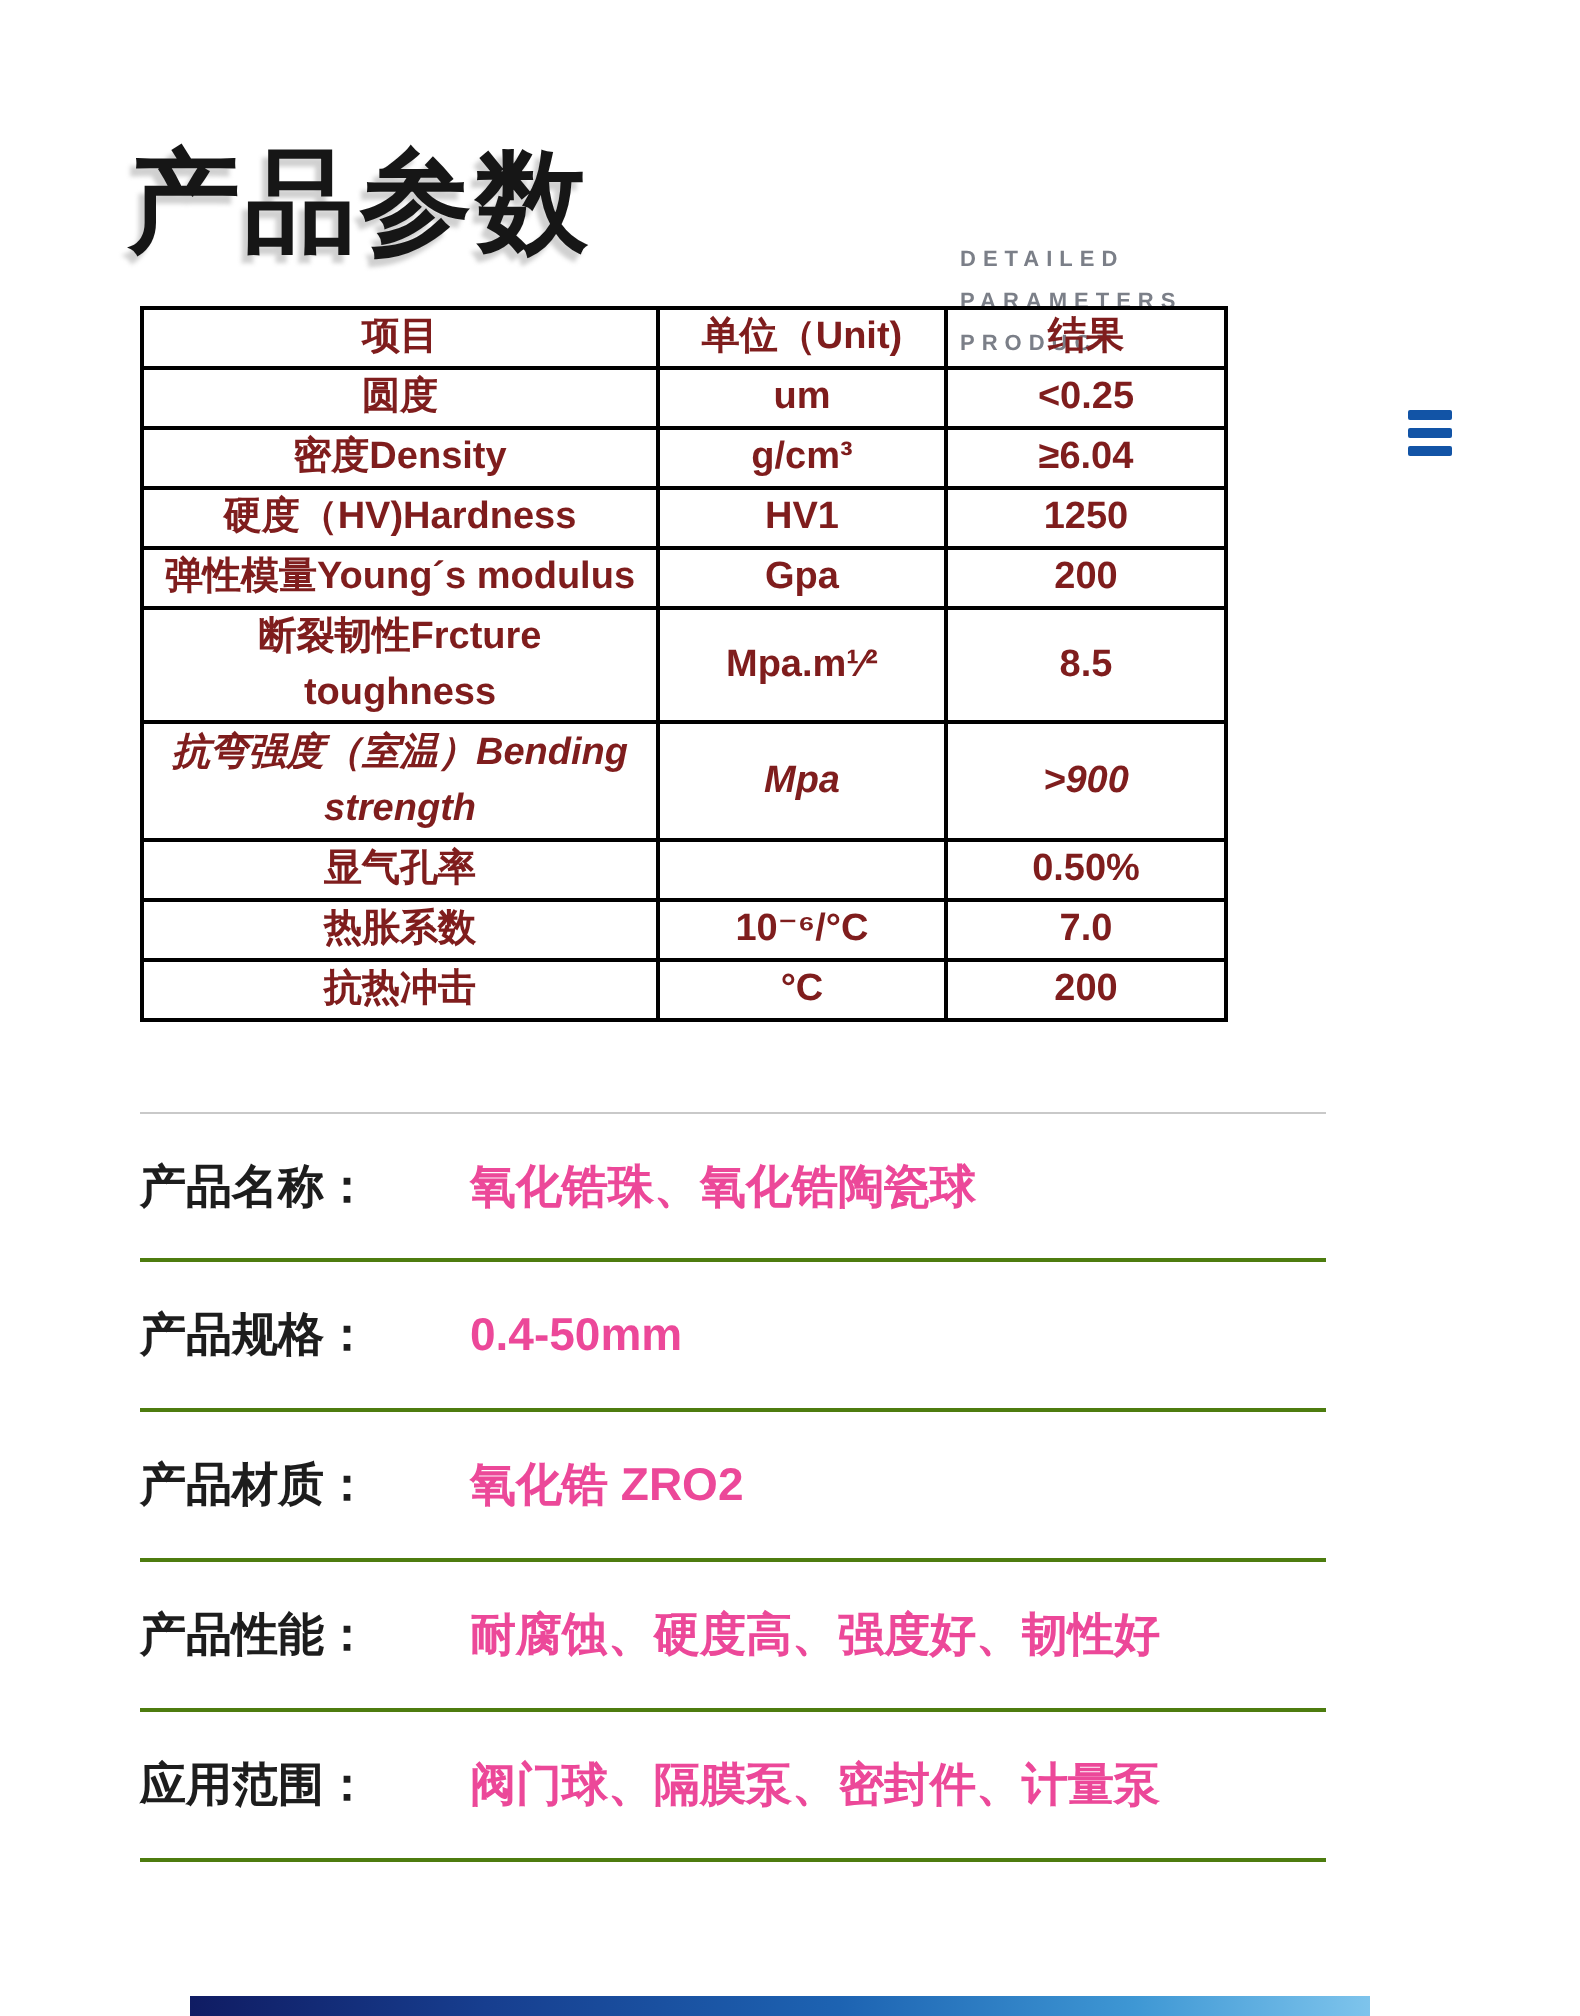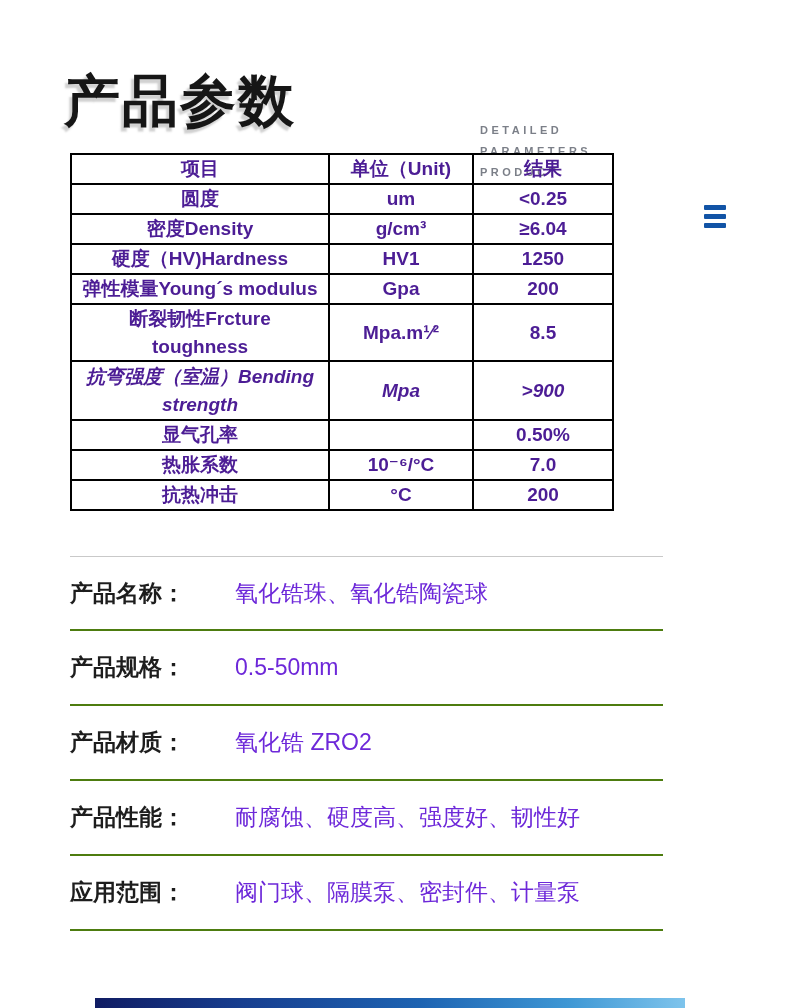--- a/index.html
+++ b/index.html
@@ -46,42 +46,42 @@
     width:542px;
     border-collapse:collapse;
     table-layout:fixed;
   }
   .param-table col.c1 { width:258px; }
   .param-table col.c2 { width:144px; }
   .param-table col.c3 { width:140px; }
   .param-table th, .param-table td {
     border:2px solid #000;
     text-align:center; vertical-align:middle;
-    font-size:19px; font-weight:700; color:#4c1d95;
+    font-size:19px; font-weight:700; color:#7f1d1d;
     padding:0 8px;
     line-height:1.45;
   }
   .param-table tr { height:30px; }
   .param-table tr.tall { height:59px;font-style:italic; }
 
   
   .spec-list { position:absolute; left:70px; top:556px; width:593px; }
   .spec-row {
     height:75px;
     border-bottom:2px solid #4d7c0f;
     display:flex; align-items:center;
   }
   .spec-row:first-child { border-top:1px solid #c9c9c9; }
   .spec-label {
     width:165px; flex:0 0 165px;
     font-size:23px; font-weight:700; color:#1d1d1d;
     white-space:nowrap;
   }
   .spec-value {
-    font-size:23px; font-weight:400; color:#6d28d9;
+    font-size:23px; font-weight:700; color:#ec4899;
     white-space:nowrap;
   }
 
   
   .bottom-strip {
     position:absolute; left:95px; bottom:0; width:590px; height:10px;
     background:linear-gradient(90deg,#101c63 0%,#173e8f 25%,#1d63b2 55%,#3e97d4 80%,#7ec4ec 100%);
   }
 </style>
 </head>
@@ -163,21 +163,21 @@
   </tbody>
     </table>
 
   <div class="spec-list">
     <div class="spec-row">
       <div class="spec-label">产品名称：</div>
       <div class="spec-value">氧化锆珠、氧化锆陶瓷球</div>
     </div>
     <div class="spec-row">
       <div class="spec-label">产品规格：</div>
-      <div class="spec-value">0.5-50mm</div>
+      <div class="spec-value">0.4-50mm</div>
     </div>
     <div class="spec-row">
       <div class="spec-label">产品材质：</div>
       <div class="spec-value">氧化锆 ZRO2</div>
     </div>
     <div class="spec-row">
       <div class="spec-label">产品性能：</div>
       <div class="spec-value">耐腐蚀、硬度高、强度好、韧性好</div>
     </div>
     <div class="spec-row">

